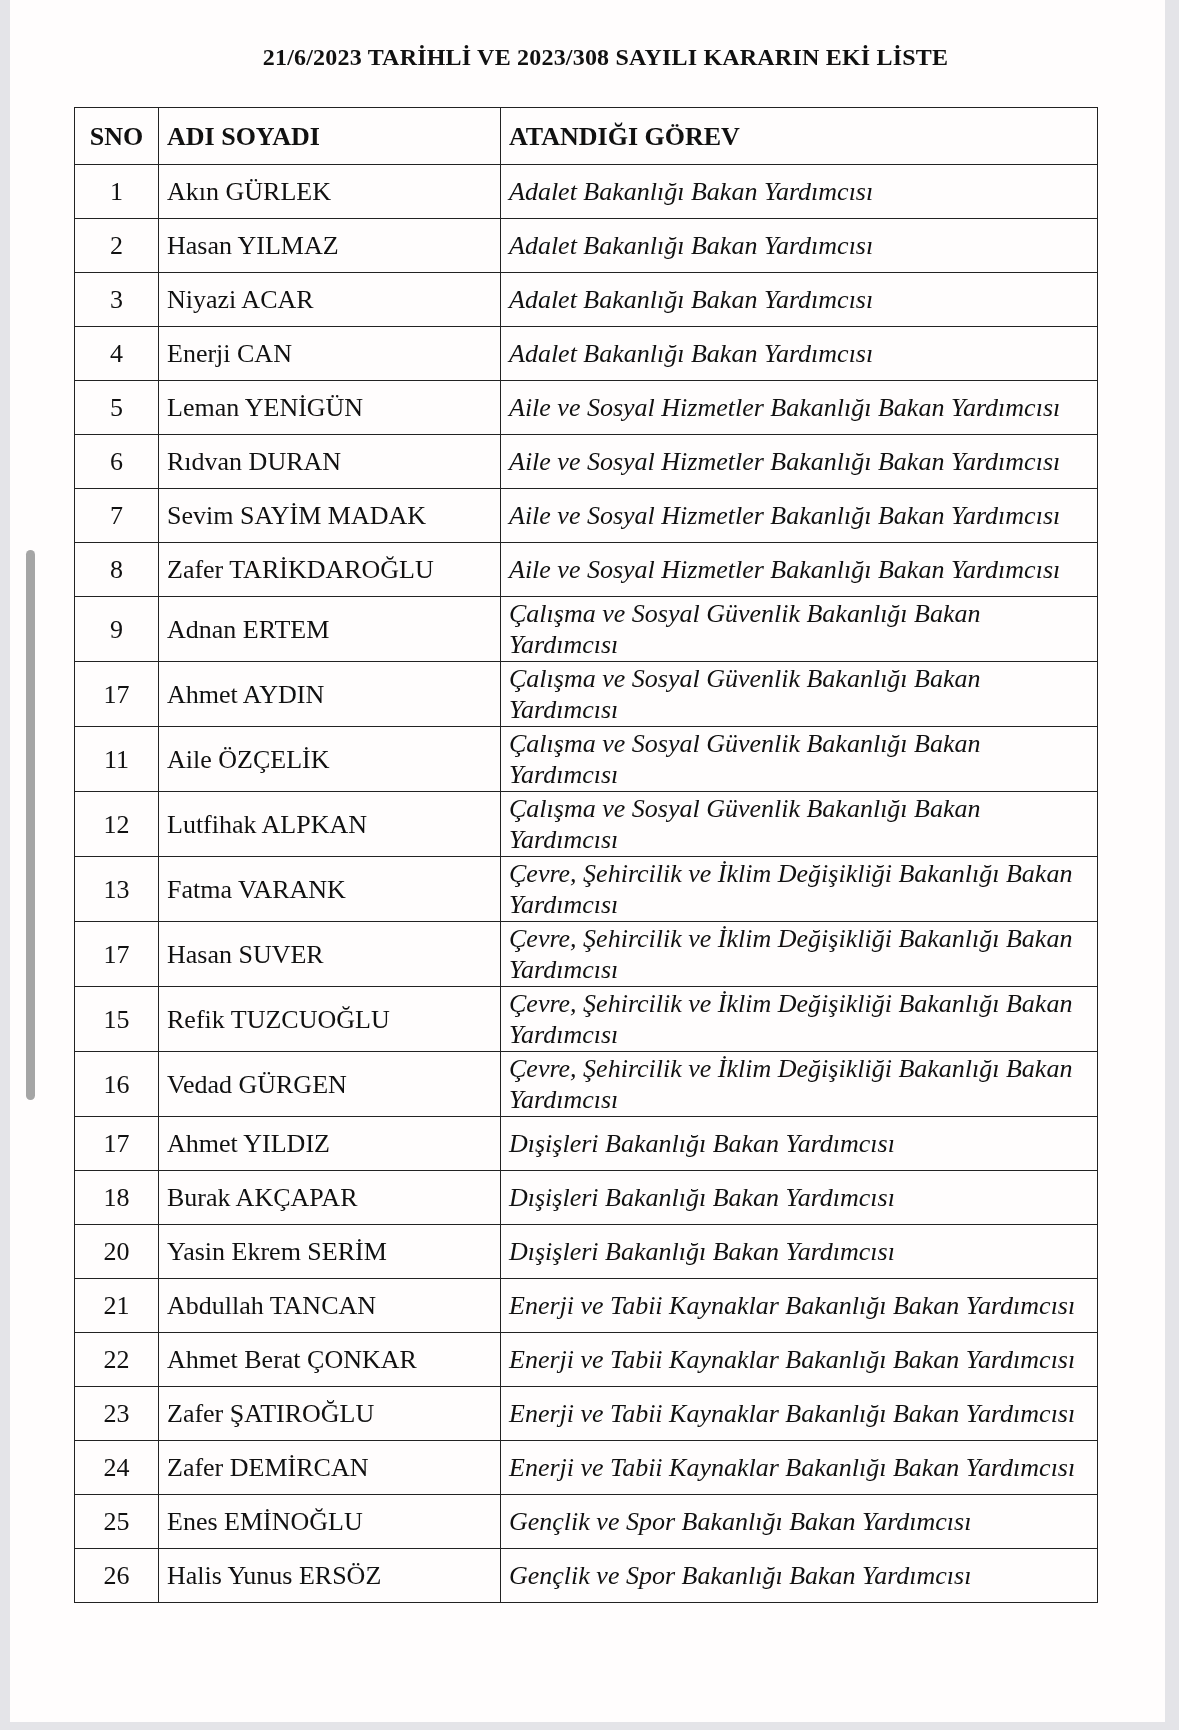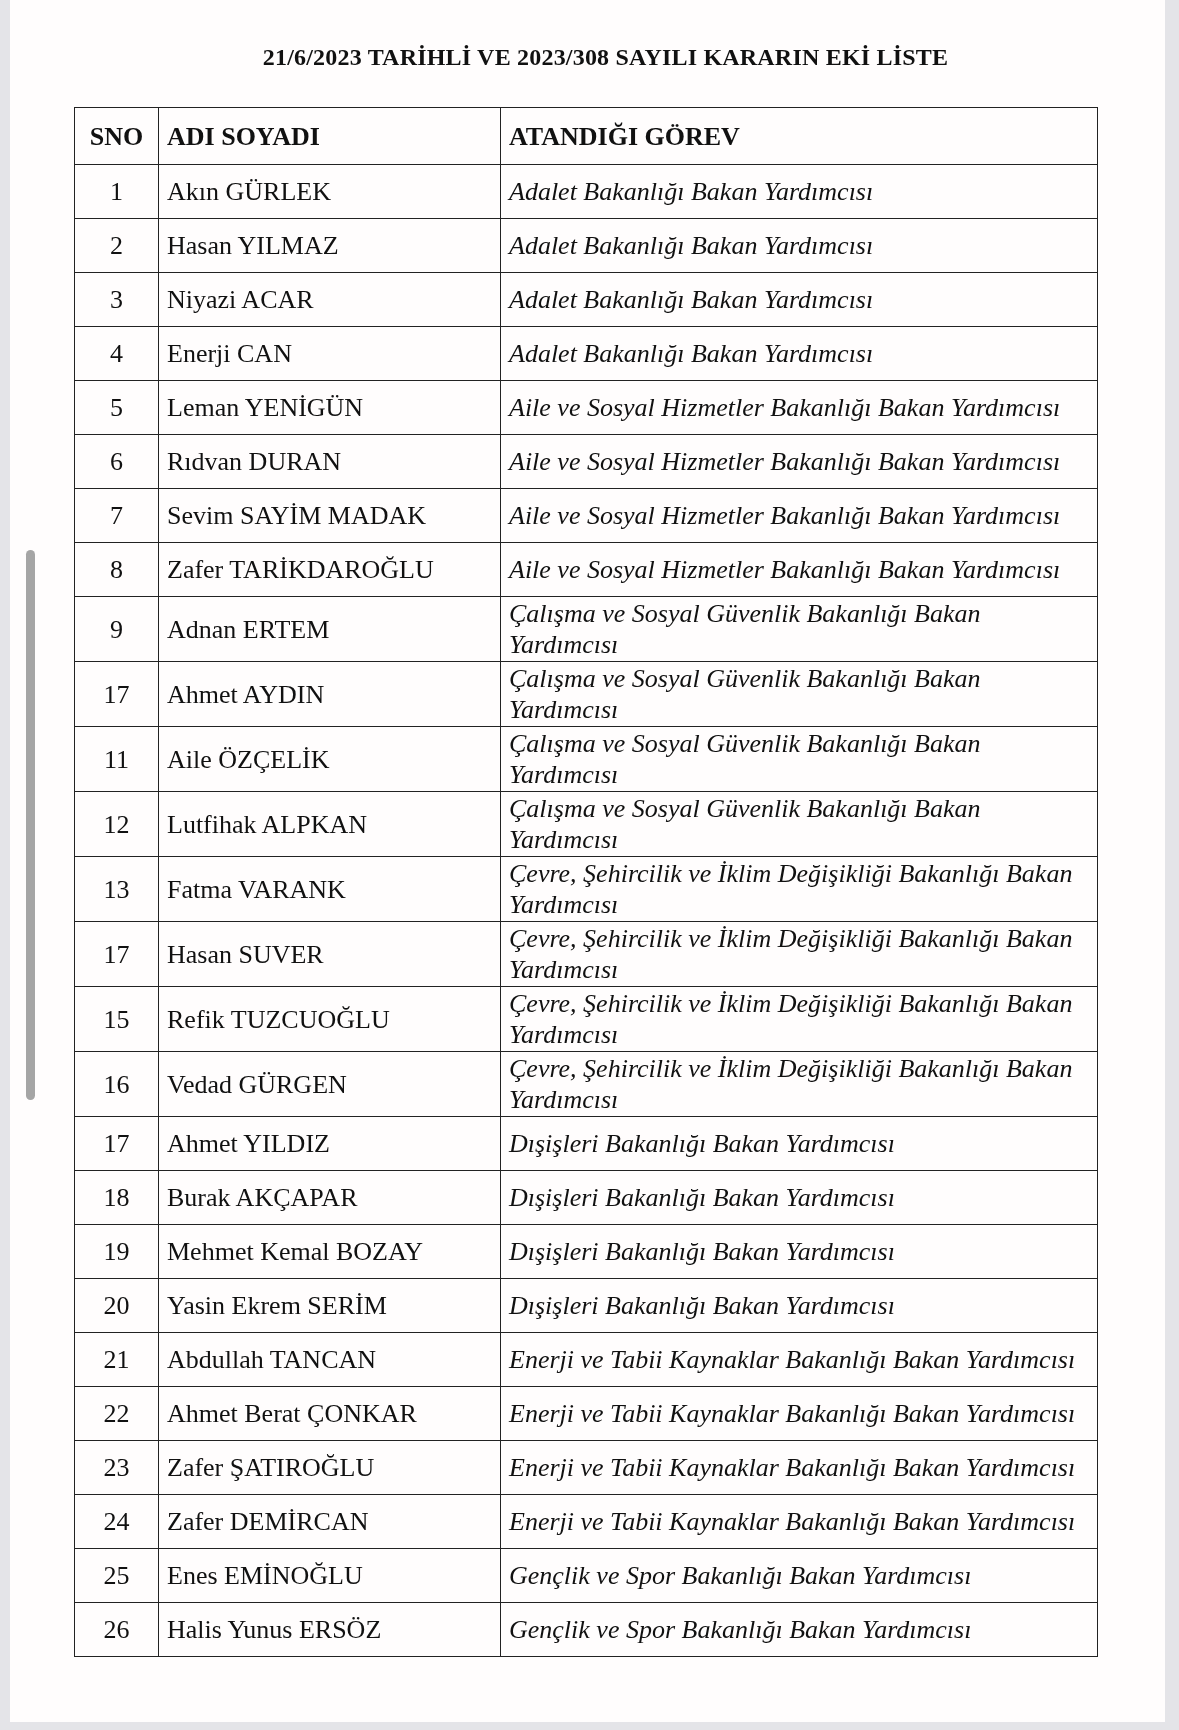--- a/index.html
+++ b/index.html
@@ -187,25 +187,20 @@
       <td class="sno">17</td>
       <td>Ahmet YILDIZ</td>
       <td class="duty">Dışişleri Bakanlığı Bakan Yardımcısı</td>
     </tr>
     <tr class="single">
       <td class="sno">18</td>
       <td>Burak AKÇAPAR</td>
       <td class="duty">Dışişleri Bakanlığı Bakan Yardımcısı</td>
     </tr>
     <tr class="single">
-      <td class="sno">19</td>
-      <td>Mehmet Kemal BOZAY</td>
-      <td class="duty">Dışişleri Bakanlığı Bakan Yardımcısı</td>
-    </tr>
-    <tr class="single">
       <td class="sno">20</td>
       <td>Yasin Ekrem SERİM</td>
       <td class="duty">Dışişleri Bakanlığı Bakan Yardımcısı</td>
     </tr>
     <tr class="single">
       <td class="sno">21</td>
       <td>Abdullah TANCAN</td>
       <td class="duty">Enerji ve Tabii Kaynaklar Bakanlığı Bakan Yardımcısı</td>
     </tr>
     <tr class="single">

